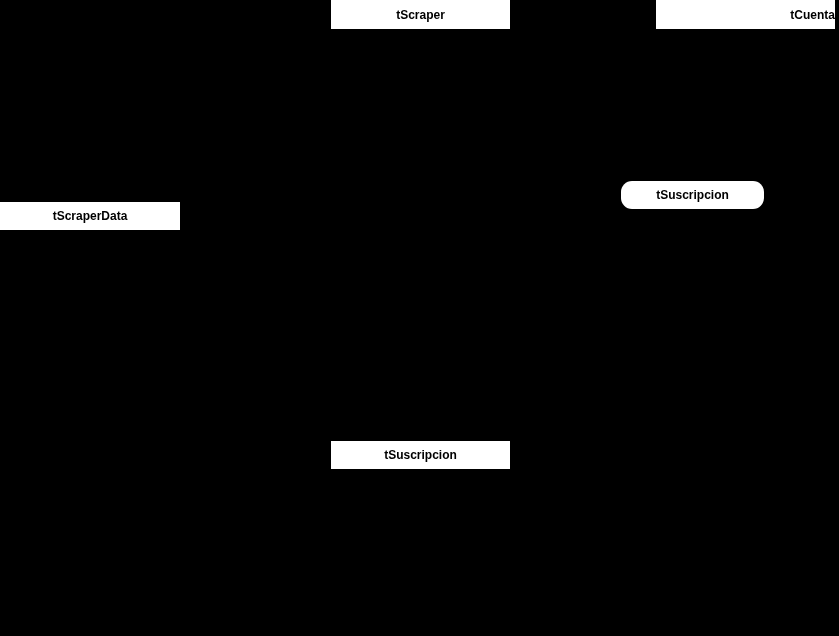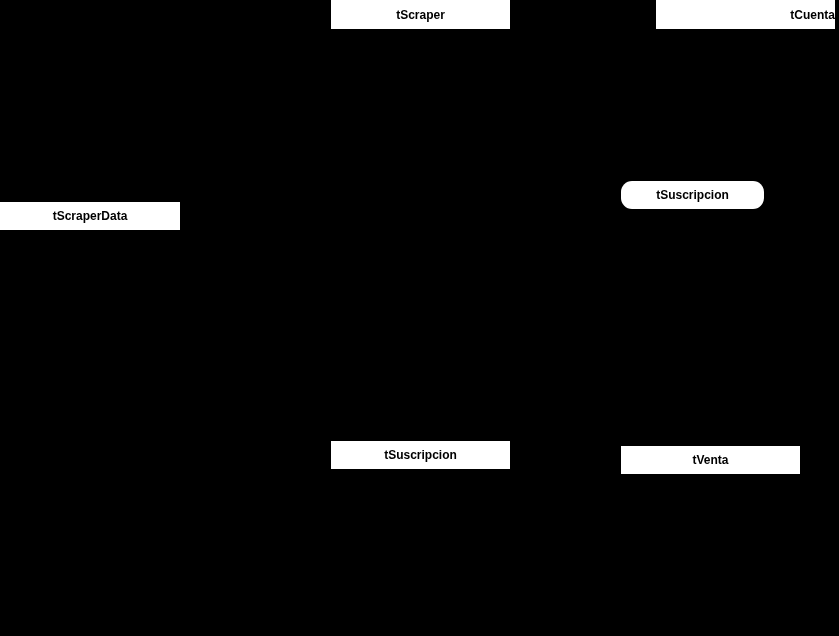--- a/index.html
+++ b/index.html
@@ -48,17 +48,14 @@
   </div>
 
   <div class="table-header" style="left:0px; top:202px; width:180px; height:28px;">
     <span>tScraperData</span>
   </div>
 
   <div class="table-header" style="left:331px; top:441px; width:179px; height:28px;">
     <span>tSuscripcion</span>
   </div>
 
-  <div class="table-header" style="left:621px; top:446px; width:179px; height:28px;">
-    <span>tVenta</span>
-  </div>
 
 </div>
 
 </body></html>

